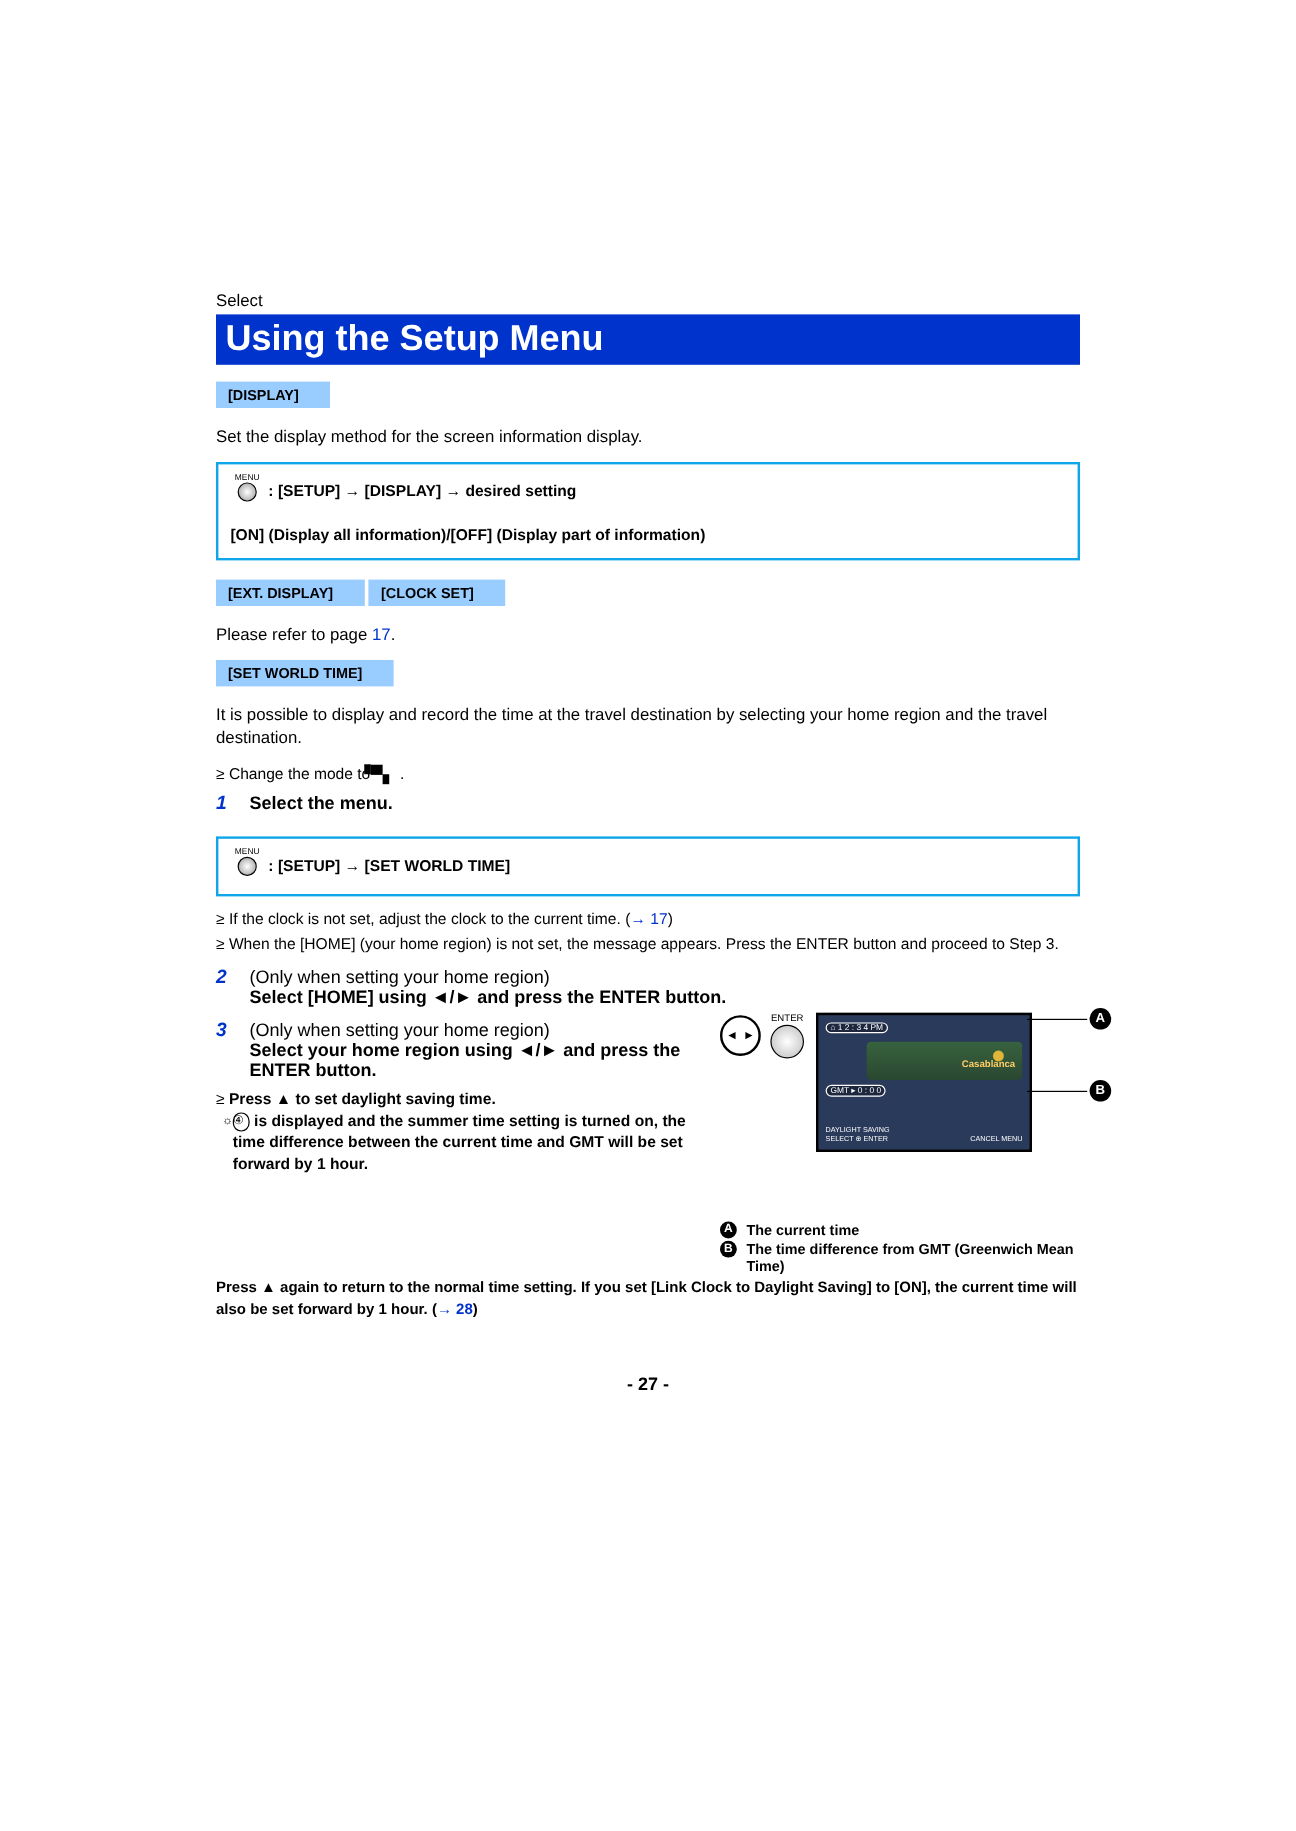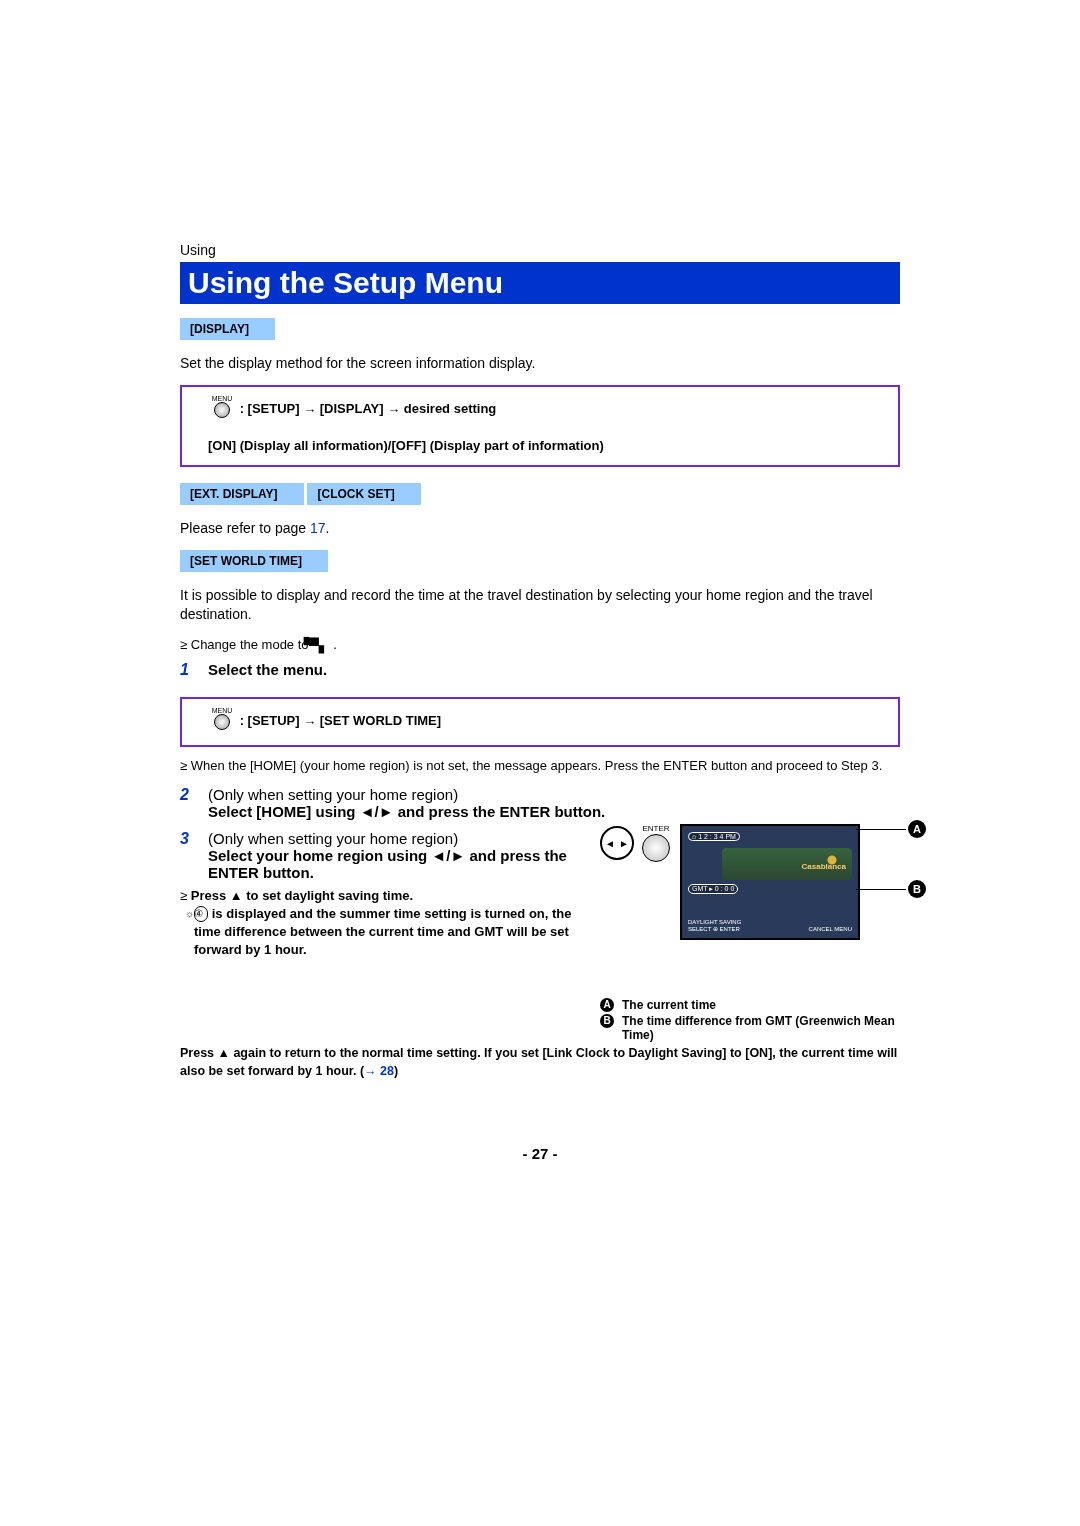--- a/index.html
+++ b/index.html
@@ -39,22 +39,22 @@
     font-size: 12px;
     padding: 4px 26px 4px 10px;
     margin-bottom: 10px;
   }
   .body-text {
     font-size: 14px;
     margin: 4px 0 12px 0;
     line-height: 1.35;
   }
   .box {
-    border: 2px solid #6d28d9;
-    padding: 8px 26px;
+    border: 2px solid #0ea5e9;
+    padding: 8px 10px;
     margin: 8px 0 16px 0;
     font-size: 13px;
     line-height: 1.7;
   }
   .box-inner {
     font-weight: bold;
   }
   .menu-icon {
     display: inline-block;
     vertical-align: middle;
@@ -273,21 +273,21 @@
     right: 0;
     text-align: center;
     font-weight: bold;
     font-size: 15px;
   }
 </style>
 </head>
 <body>
 
 <div class="page">
-  <div class="category">Using</div>
+  <div class="category">Select</div>
   <div class="title-bar">Using the Setup Menu</div>
 
   
   <div class="section-label">[DISPLAY]</div>
   <div class="body-text">Set the display method for the screen information display.</div>
   <div class="box">
     <span class="menu-icon">
       <span class="tiny">MENU</span>
       <span class="circ"></span>
     </span>
@@ -319,20 +319,23 @@
   </div>
 
   <div class="box" style="margin-top:18px;margin-bottom:10px;">
     <span class="menu-icon">
       <span class="tiny">MENU</span>
       <span class="circ"></span>
     </span>
     <span class="box-inner">: [SETUP] → [SET WORLD TIME]</span>
   </div>
 
+  <div class="bullet-line">
+    <span>If the clock is not set, adjust the clock to the current time. (</span><span class="link-ref">→ 17</span><span>)</span>
+  </div>
   <div class="bullet-line">When the [HOME] (your home region) is not set, the message appears. Press the ENTER button and proceed to Step 3.</div>
 
   <div class="step-row" style="margin-top:10px;">
     <div class="step-num">2</div>
     <div class="step-text">
       <div>(Only when setting your home region)</div>
       <div class="bold">Select [HOME] using ◄/► and press the ENTER button.</div>
     </div>
   </div>
 

